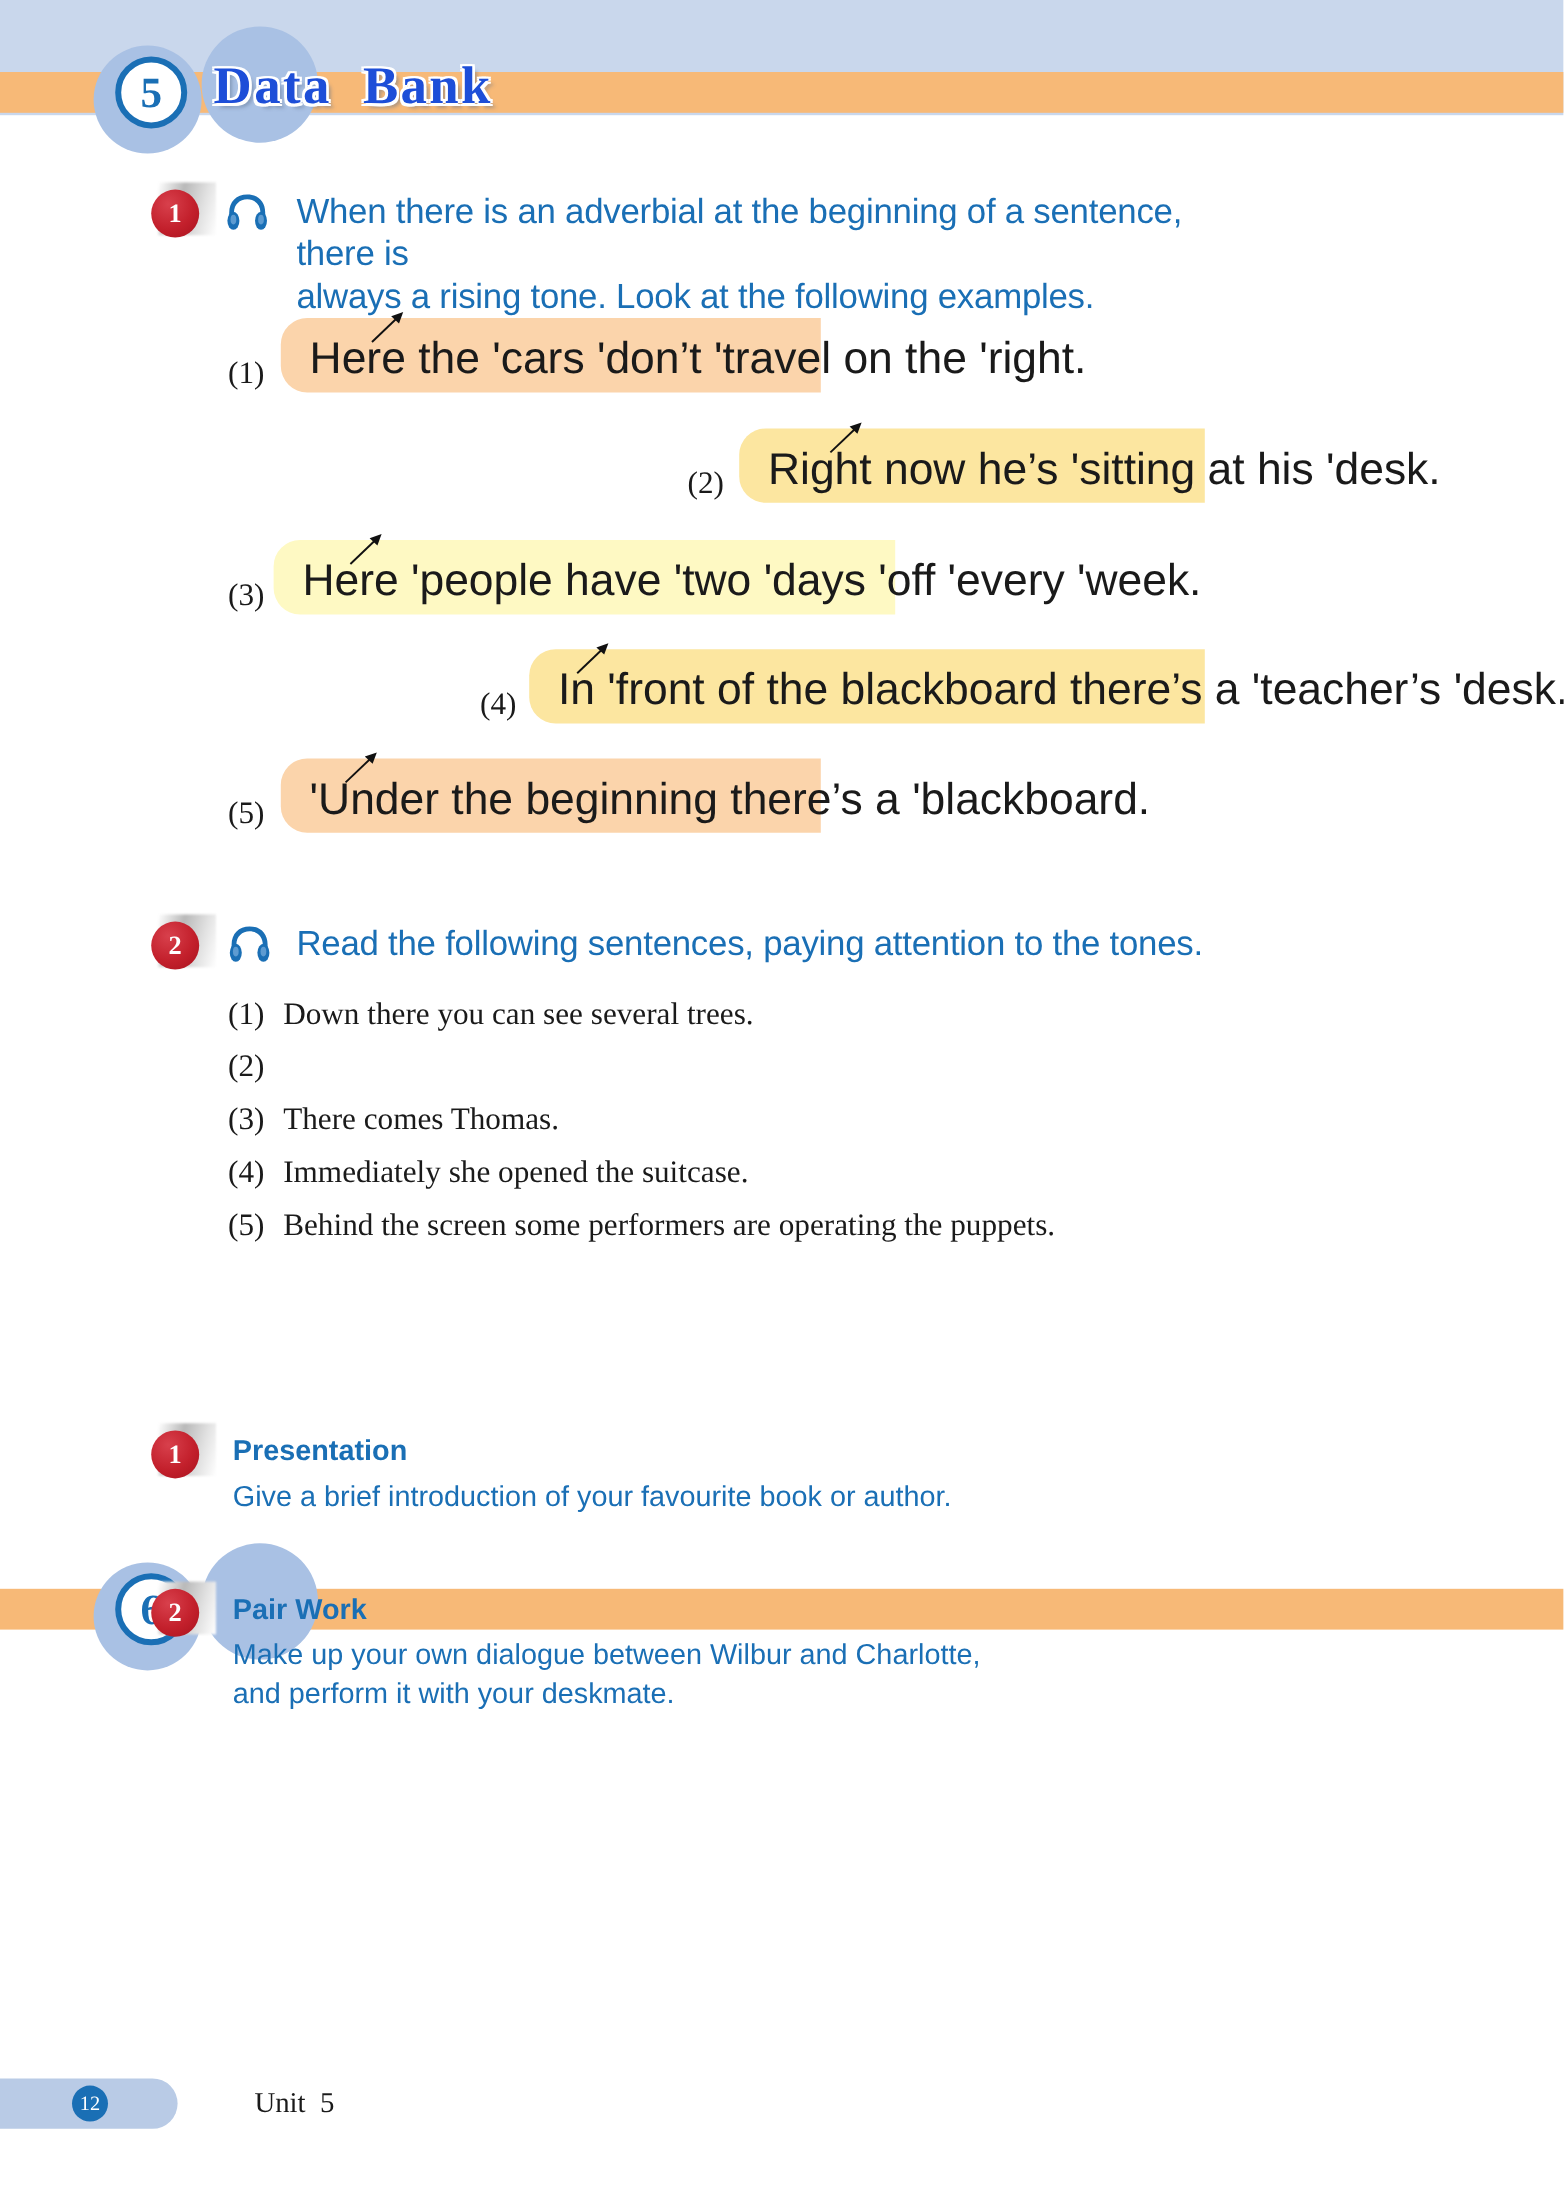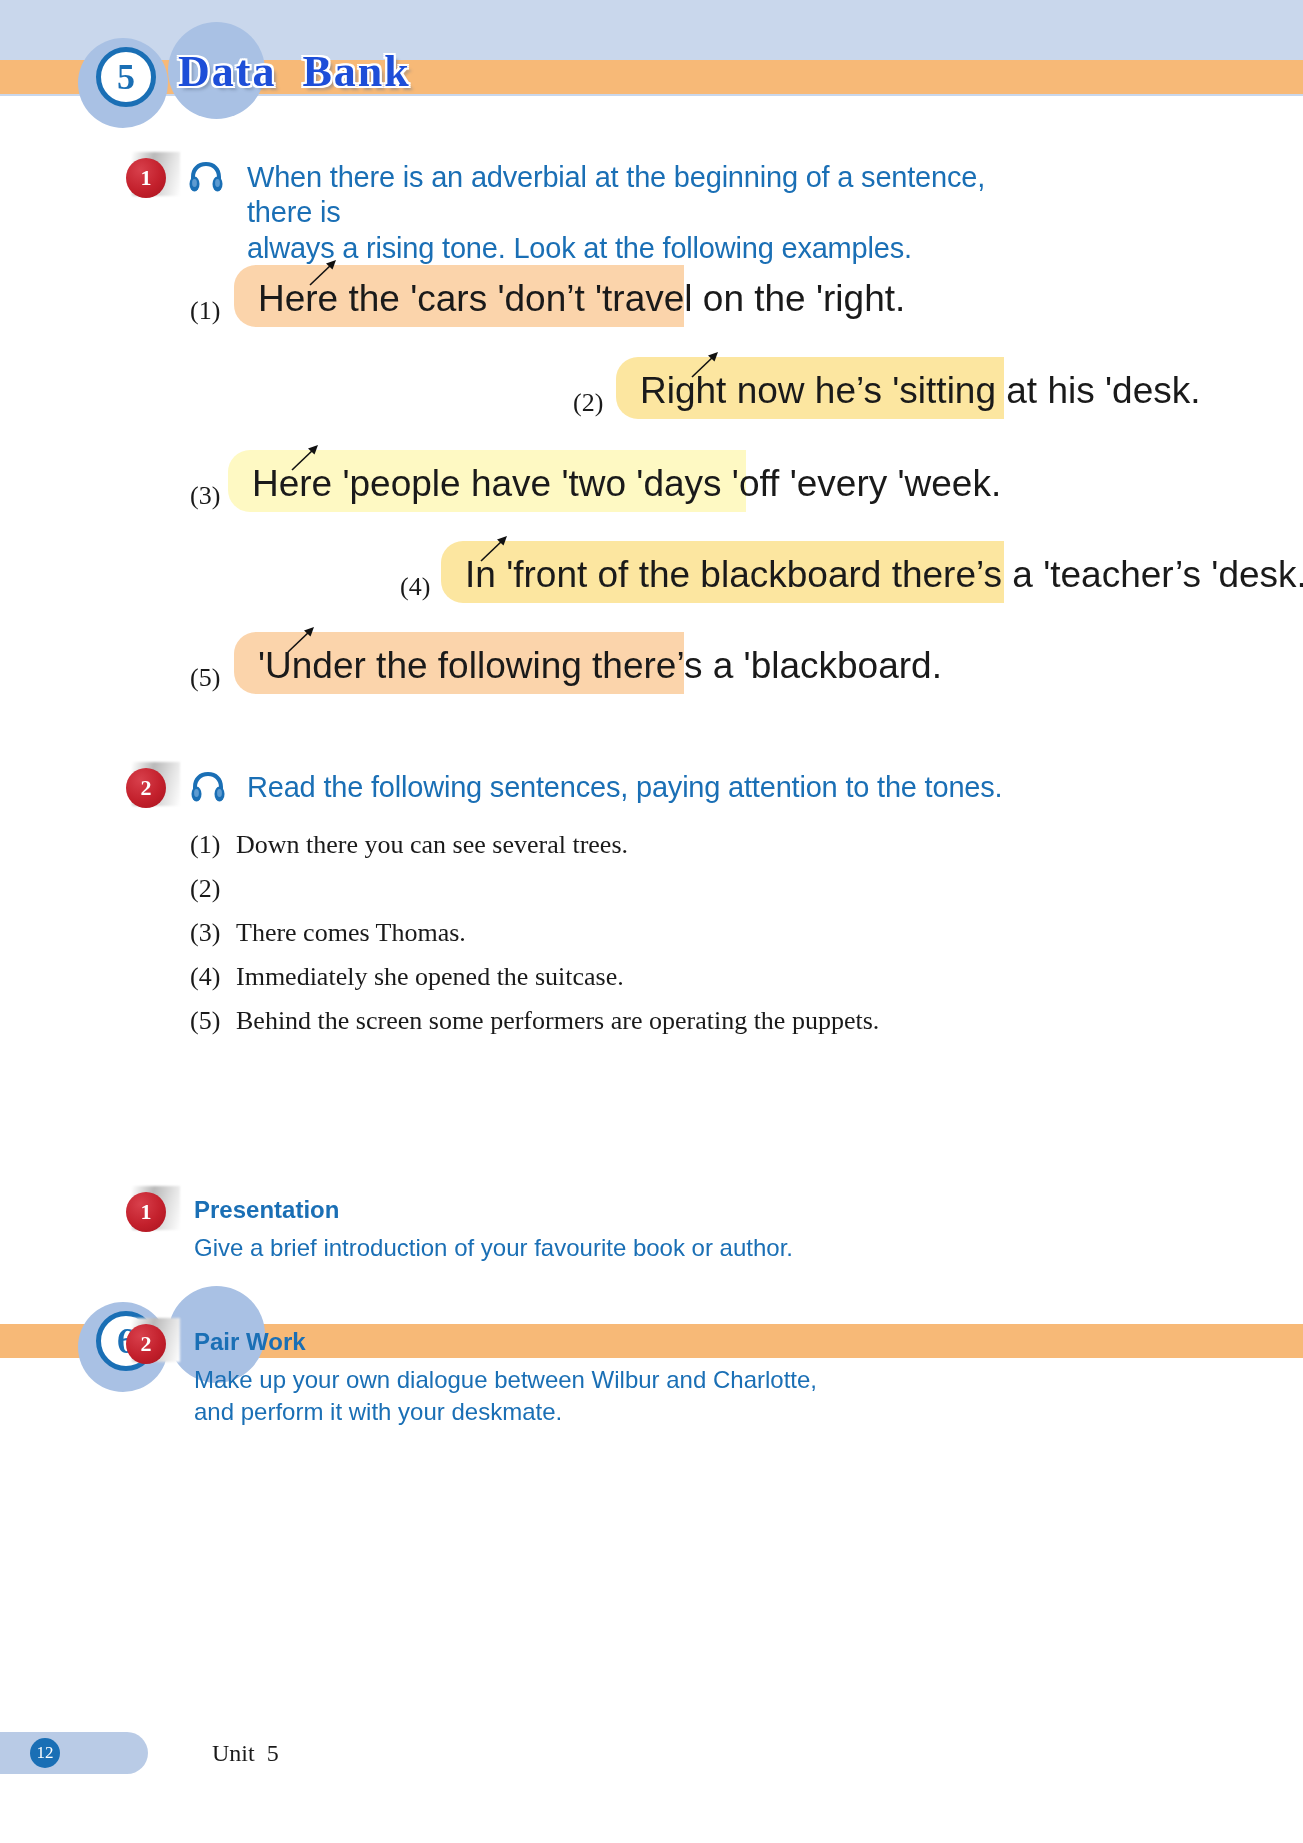--- a/index.html
+++ b/index.html
@@ -209,21 +209,21 @@
   .footer-tab {
     position: absolute;
     left: 0;
     top: 1732px;
     width: 148px;
     height: 42px;
     background: #b9cbe6;
     border-radius: 0 21px 21px 0;
     display: flex;
     align-items: center;
-    justify-content: center;
+    justify-content: flex-end;
   }
   .footer-pageno {
     width: 30px; height: 30px;
     border-radius: 50%;
     background: #1a6fb5;
     color: #ffffff;
     font-family: "Liberation Serif", serif;
     font-size: 17px;
     display: flex;
     align-items: center;
@@ -329,21 +329,21 @@
 
 <div class="ex-row" style="left:0; top:632px;">
   <div class="ex-label" style="left:190px; top:31px;">(5)</div>
   <div class="ex-box peach" style="left:234px; top:0px; width:450px; height:62px;">
     <div class="tone-arrow" style="left:50px; top:-10px;">
       <svg width="34" height="34" viewBox="0 0 34 34">
         <line x1="4" y1="30" x2="26" y2="9" stroke="#111" stroke-width="1.6"></line>
         <polygon points="30,5 20,8.5 26.5,14.5" fill="#111"></polygon>
       </svg>
     </div>
-    <div class="ex-text">'Under the following there’s a 'blackboard.</div>
+    <div class="ex-text">'Under the beginning there’s a 'blackboard.</div>
   </div>
 </div>
 
 <div class="ex-badge-wrap" style="left:126px; top:762px;">
   <div class="ex-badge-shadow"></div>
   <div class="ex-badge-circle">
     <span class="ex-badge-num">2</span>
   </div>
 </div>
 

